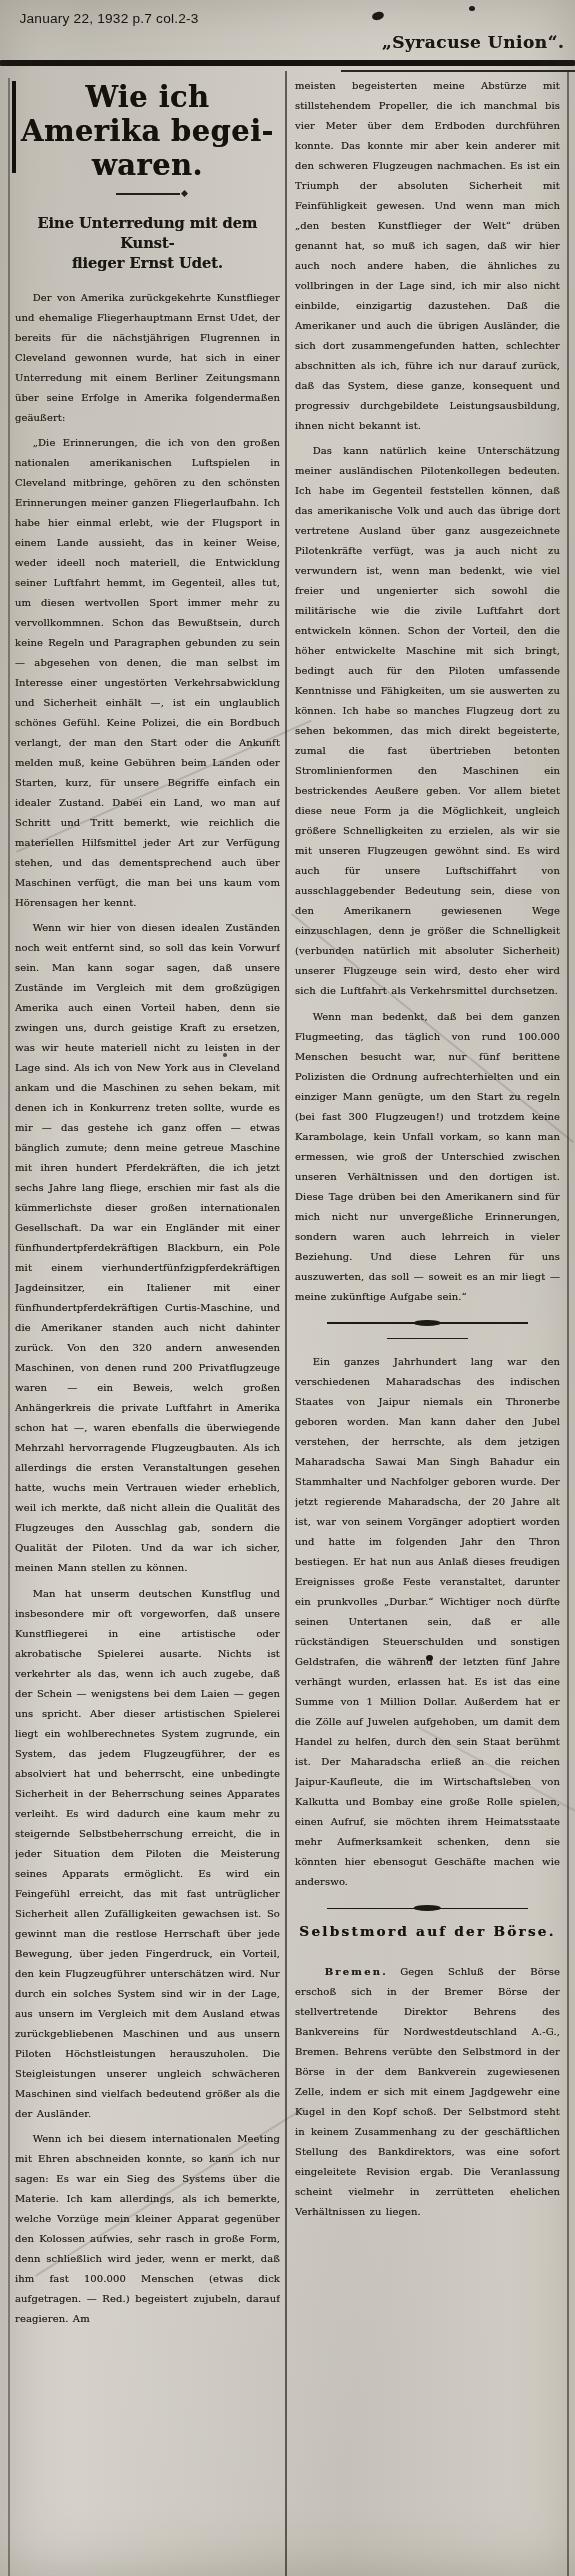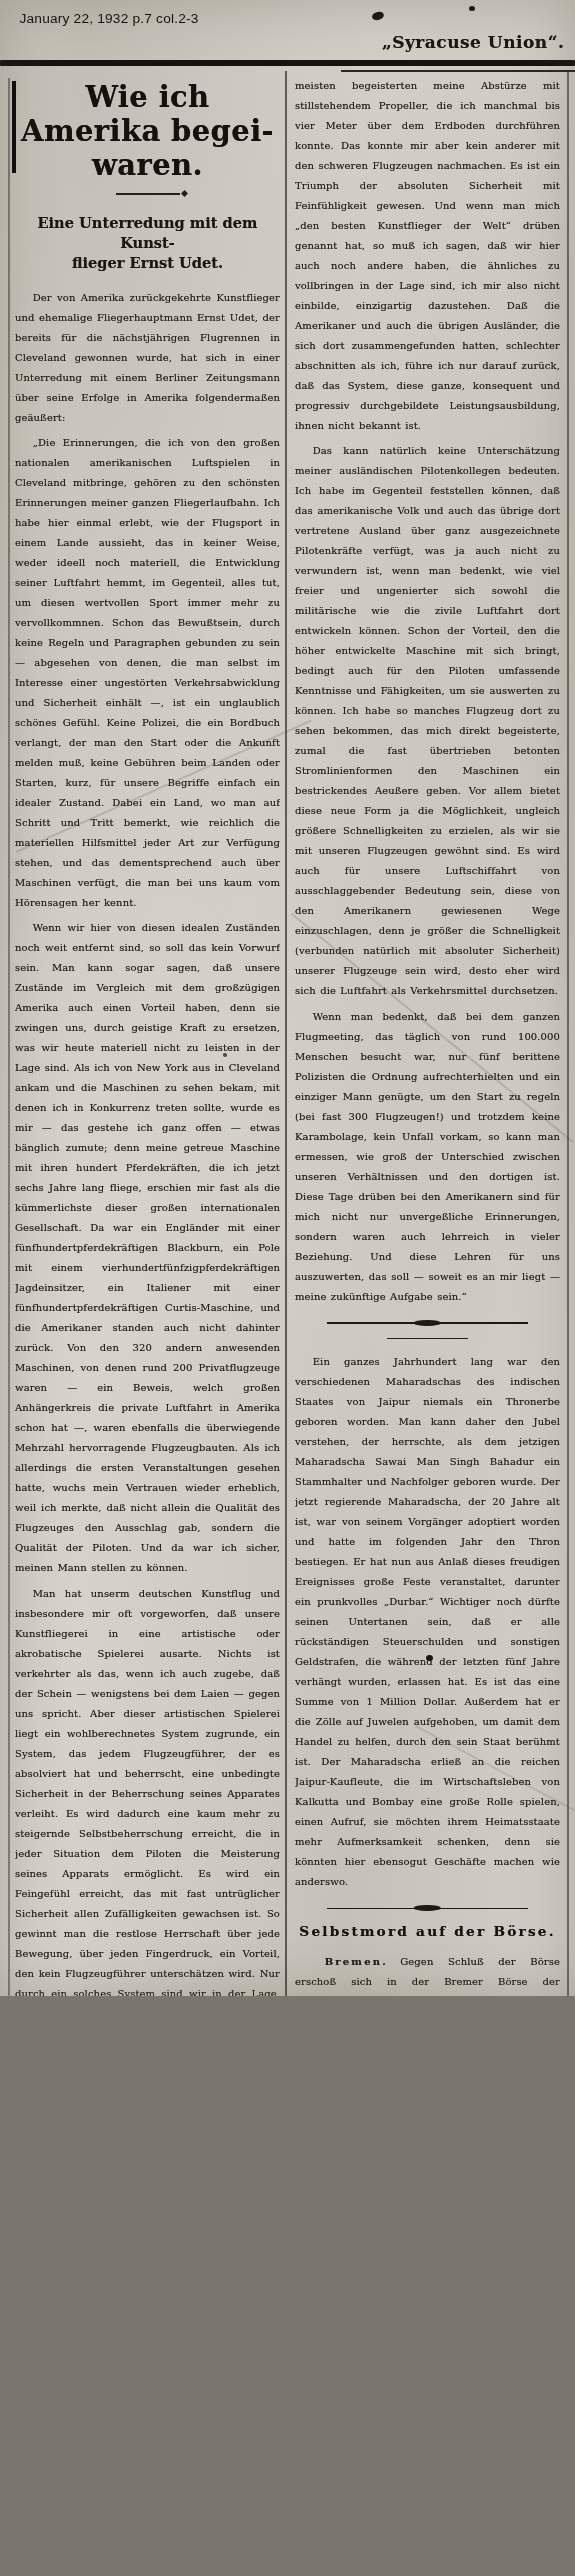--- a/index.html
+++ b/index.html
@@ -1,17 +1,17 @@
 <!DOCTYPE html>
 <html style="font-size:14px"><head>
 <meta charset="utf-8">
 <style>
   html,body{margin:0;padding:0;background:#7a766e;}
   .page{
-    position:relative;width:575px;height:1996px;margin:0 auto;overflow:hidden;
+    position:relative;width:575px;height:2576px;margin:0 auto;overflow:hidden;
     background:#d5d1c9;
     background-image:
       radial-gradient(ellipse at 15% 2%, rgba(125,118,105,.20), transparent 42%),
       radial-gradient(ellipse at 90% 30%, rgba(120,113,100,.12), transparent 40%),
       radial-gradient(ellipse at 40% 60%, rgba(255,255,250,.10), transparent 50%),
       radial-gradient(ellipse at 60% 97%, rgba(115,108,95,.16), transparent 55%);
     font-family:"DejaVu Serif", serif;
     color:#231e18;
   }
   .vignette{position:absolute;inset:0;box-shadow:inset 0 0 62px rgba(70,62,48,.28);pointer-events:none;}
@@ -55,21 +55,21 @@
   p.cont{text-indent:0;}
   .lead{font-weight:bold;letter-spacing:2.2px;margin-right:12.4px;text-shadow:0 0 0.5px rgba(0,0,0,.6);margin-left:12px;}
 
   .divider{position:relative;height:8px;margin:12.4px auto 10.6px;width:76%;}
   .divider .dline{position:absolute;left:0;right:0;top:3.5px;height:1.8px;background:#1d1913;}
   .divider .lens{position:absolute;left:50%;top:50%;transform:translate(-50%,-50%);
      width:26.5px;height:6.2px;background:#1d1913;border-radius:50%;}
   h3{margin:7px 0 3.5px;text-align:center;font-weight:bold;color:#17130e;
      text-shadow:0 0 0.5px rgba(0,0,0,.6);}
   h3.h-jubel{font-size:17px;letter-spacing:0.4px;}
-  h3.h-boerse{font-size:13.7px;letter-spacing:2.2px;margin-bottom:13px;}
+  h3.h-boerse{font-size:13.7px;letter-spacing:2.2px;margin-bottom:23px;}
 
   .scratch{position:absolute;height:1.8px;background:rgba(45,38,30,.16);transform-origin:0 0;border-radius:0.9px;}
   .s1{left:16px;top:851px;width:323px;transform:rotate(-24deg);}
   .s2{left:35px;top:2275px;width:317px;transform:rotate(-32deg);}
   .s3{left:292px;top:913px;width:363px;transform:rotate(39deg);}
   .s4{left:416px;top:1725px;width:230px;transform:rotate(28deg);background:rgba(45,38,30,.12);}
   .speck{position:absolute;background:#1c1712;border-radius:50%;}
   .sp1{left:372px;top:12.4px;width:11.5px;height:8px;transform:rotate(-15deg);}
   .sp2{left:469px;top:6.2px;width:6.2px;height:5.3px;}
   .sp3{left:426px;top:1655px;width:7px;height:6.2px;}

